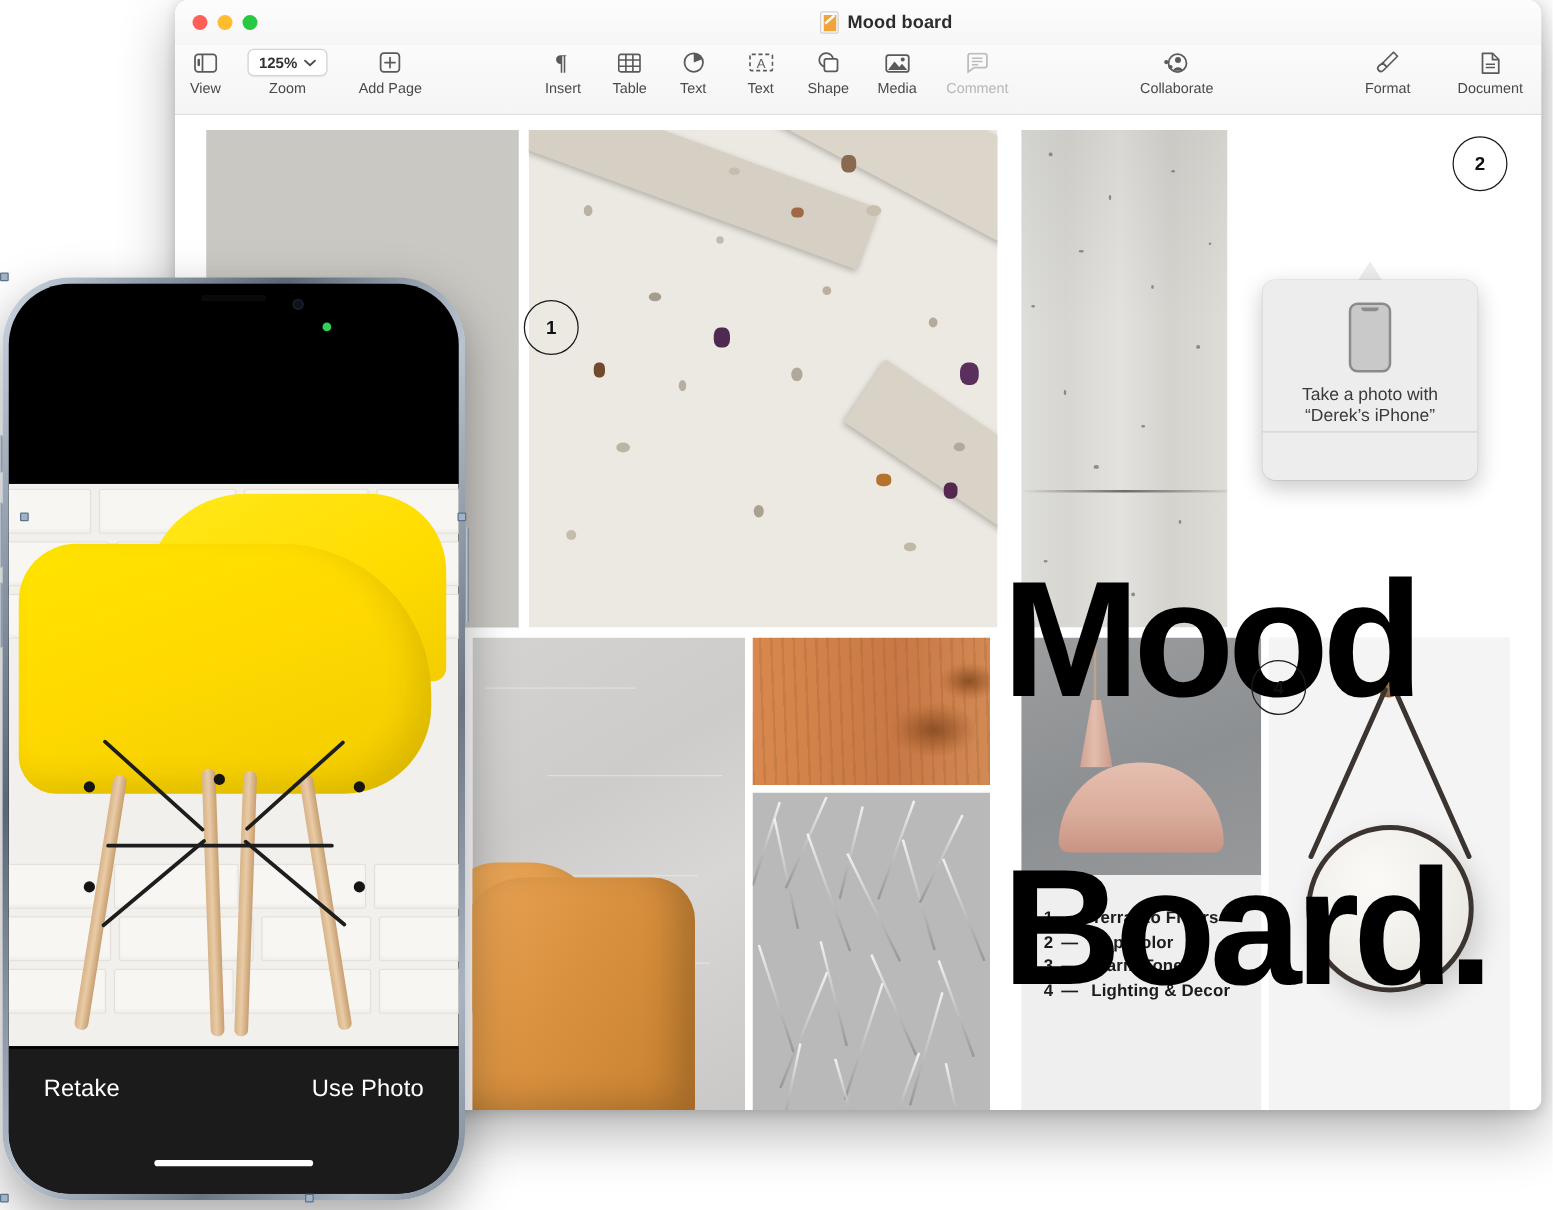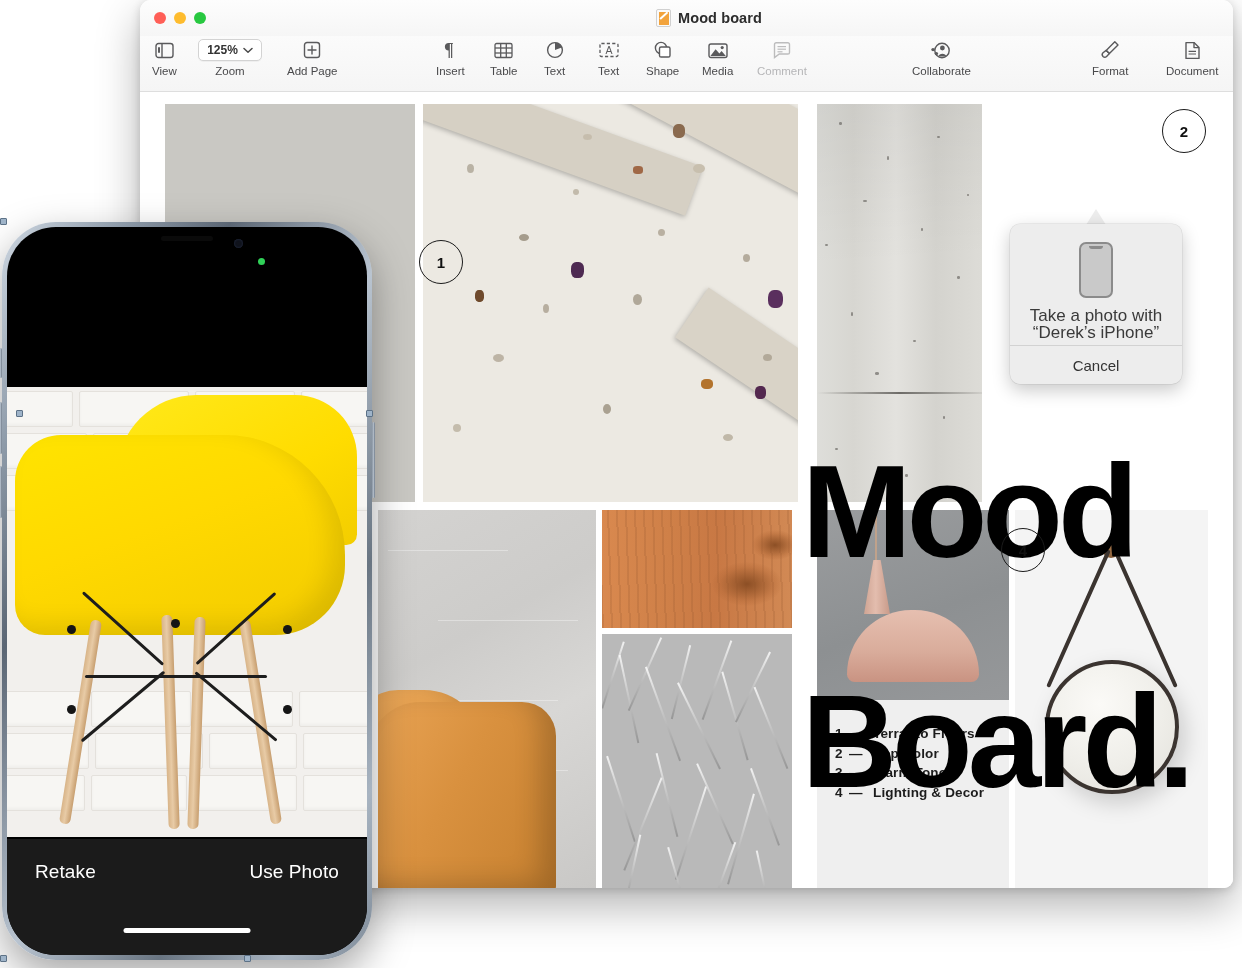--- a/index.html
+++ b/index.html
@@ -202,21 +202,21 @@
   }
   .pop-phone {
     margin: 18px auto 0; width: 34px; height: 56px;
     border: 2px solid #8b8b8b; border-radius: 7px; background: #c9c9c9; position:relative;
   }
   .pop-phone::before {
     content:""; position:absolute; left:50%; transform:translateX(-50%);
     top:1.5px; width:14px; height:3px; background:#8b8b8b; border-radius:0 0 3px 3px;
   }
   .pop-text {
-    margin-top: 9px; text-align:center; font-size:17px; color:#3a3a3a;
+    margin-top: 9px; text-align:center; font-size:14px; color:#3a3a3a;
     line-height:17px; padding: 0 8px;
   }
   .pop-sep { position:absolute; left:0; right:0; bottom:38px; height:1px; background:#d2d2d2; }
   .pop-cancel {
     position:absolute; left:0; right:0; bottom:0; height:38px;
     display:flex; align-items:center; justify-content:center;
     font-size:15px; color:#333;
   }
 
   
@@ -604,23 +604,20 @@
   </div>
 
   <div class="popover-arrow"></div>
   <div class="popover">
     <div class="pop-phone"></div>
     <div class="pop-text">
       <div>Take a photo with</div>
       <div>“Derek’s iPhone”</div>
     </div>
     <div class="pop-sep"></div>
-    <div class="pop-cancel">
-      <span>Cancel</span>
-    </div>
   </div>
 
   <div class="iphone">
     <div class="side-btn" style="left:-3px; top:126px; width:3px; height:30px;"></div>
     <div class="side-btn" style="left:-3px; top:180px; width:3px; height:52px;"></div>
     <div class="side-btn" style="left:-3px; top:244px; width:3px; height:52px;"></div>
     <div class="side-btn" style="right:-3px; top:200px; width:3px; height:76px;"></div>
 
     <div class="iphone-inner">
       <div class="notch">

